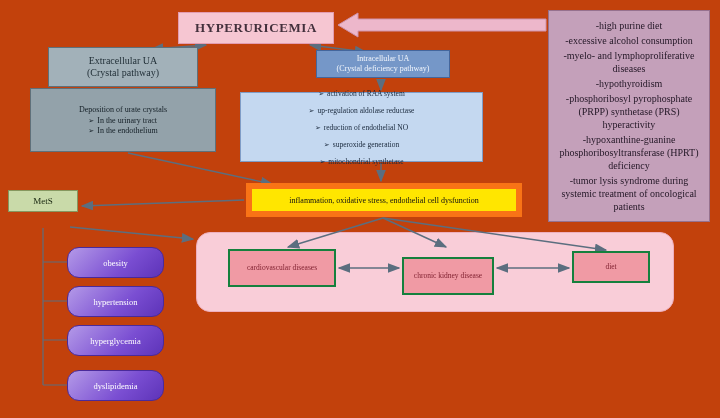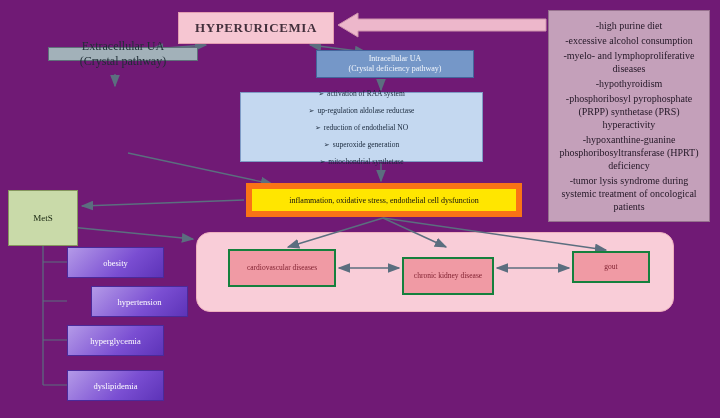--- a/index.html
+++ b/index.html
@@ -1,37 +1,37 @@
 <!DOCTYPE html>
 <html><head>
 <meta charset="utf-8">
 <style>
   html,body { margin:0; padding:0; background:#ffffff; }
   .canvas {
-    position:relative; width:720px; height:418px; background:#701a75;
+    position:relative; width:720px; height:418px; background:#c2410c;
     font-family:"Liberation Serif", serif; overflow:hidden;
   }
   svg.connectors { position:absolute; left:0; top:0; width:720px; height:418px; z-index:1; }
   .box {
     position:absolute; box-sizing:border-box; z-index:2;
     display:flex; flex-direction:column; align-items:center; justify-content:center;
     text-align:center;
   }
   .hyper {
     left:178px; top:12px; width:156px; height:32px;
     background:#f6c6d2; border:1.5px solid #e39cb1;
     font-size:13px; font-weight:bold; letter-spacing:.6px; color:#43303c;
   }
   .extracellular {
-    left:48px; top:47px; width:150px; height:14px;
+    left:48px; top:47px; width:150px; height:40px;
     background:#a2b1b9; border:1px solid #5f707a;
-    color:#1f2d35; font-size:12px; line-height:1.25;
+    color:#1f2d35; font-size:10px; line-height:1.25;
   }
   .intracellular {
-    left:316px; top:50px; width:158px; height:28px;
+    left:316px; top:50px; width:134px; height:28px;
     background:#7597c8; border:1px solid #44669c;
     color:#f2f6fc; font-size:8px; line-height:1.25;
   }
   .deposition {
     left:30px; top:88px; width:186px; height:64px;
     background:#93a2aa; border:1px solid #5f707a;
     color:#141f26; font-size:8px; gap:2px;
   }
   .dep-list { display:flex; flex-direction:column; align-items:flex-start; gap:1px; }
   .mechanisms {
@@ -40,31 +40,31 @@
     color:#18273a; font-size:7.5px; gap:8px; 
   }
   .b-line { white-space:nowrap; }
   .b-glyph { font-size:7px; margin-right:3px; }
   .yellow {
     left:246px; top:183px; width:276px; height:34px;
     background:#ffe600; border:6px solid #f97316;
     color:#111111; font-size:8px; padding:0 6px;
   }
   .mets {
-    left:8px; top:190px; width:70px; height:56px;
+    left:8px; top:190px; width:70px; height:22px;
     background:#c9daa9; border:1px solid #86975f;
     color:#17250f; font-size:9px;
   }
   .purple {
     left:67px; width:97px; height:31px;
     background:linear-gradient(135deg,#b49ae8 0%,#7a4ed2 60%,#5d33b8 100%);
-    border:1px solid #4a2a9a; border-radius:0;
+    border:1px solid #4a2a9a; border-radius:12px;
     color:#ffffff; font-size:8.5px;
   }
-  .p0 { top:247px; } .p1 { top:286px;margin-left:24px; } .p2 { top:325px; } .p3 { top:370px;align-items:center; }
+  .p0 { top:247px; } .p1 { top:286px; } .p2 { top:325px; } .p3 { top:370px;align-items:center; }
   .container-pink {
     left:196px; top:232px; width:478px; height:80px;
     background:#f9cdd8; border:1px solid #eeafbe; border-radius:14px; z-index:0;
   }
   .disease {
     background:#f09aa4; border:2px solid #15803d;
     color:#7e1f2e; font-size:7.5px; line-height:1.25; padding:2px;
   }
   .cardio { left:228px; top:249px; width:108px; height:38px; }
   .kidney { left:402px; top:257px; width:92px;  height:38px; }
@@ -128,20 +128,31 @@
   <div class="box extracellular">
     <span>Extracellular UA</span>
     <span>(Crystal pathway)</span>
   </div>
 
   <div class="box intracellular">
     <span>Intracellular UA</span>
     <span>(Crystal deficiency pathway)</span>
   </div>
 
+  <div class="box deposition">
+    <div>Deposition of urate crystals</div>
+    <div class="dep-list">
+      <div class="b-line">
+        <span class="b-glyph">➢</span><span>In the urinary tract</span>
+      </div>
+      <div class="b-line">
+        <span class="b-glyph">➢</span><span>In the endothelium</span>
+      </div>
+    </div>
+  </div>
 
   <div class="box mechanisms">
     <div class="b-line">
       <span class="b-glyph">➢</span><span>activation of RAA system</span>
     </div>
     <div class="b-line">
       <span class="b-glyph">➢</span><span>up-regulation aldolase reductase</span>
     </div>
     <div class="b-line">
       <span class="b-glyph">➢</span><span>reduction of endothelial NO</span>
@@ -175,16 +186,16 @@
     <span>dyslipidemia</span>
   </div>
 
   <div class="box disease cardio">
     <span>cardiovascular diseases</span>
   </div>
   <div class="box disease kidney">
     <span>chronic kidney disease</span>
   </div>
   <div class="box disease gout">
-    <span>gout</span>
+    <span>diet</span>
   </div>
 
 </div>
 
 </body></html>

